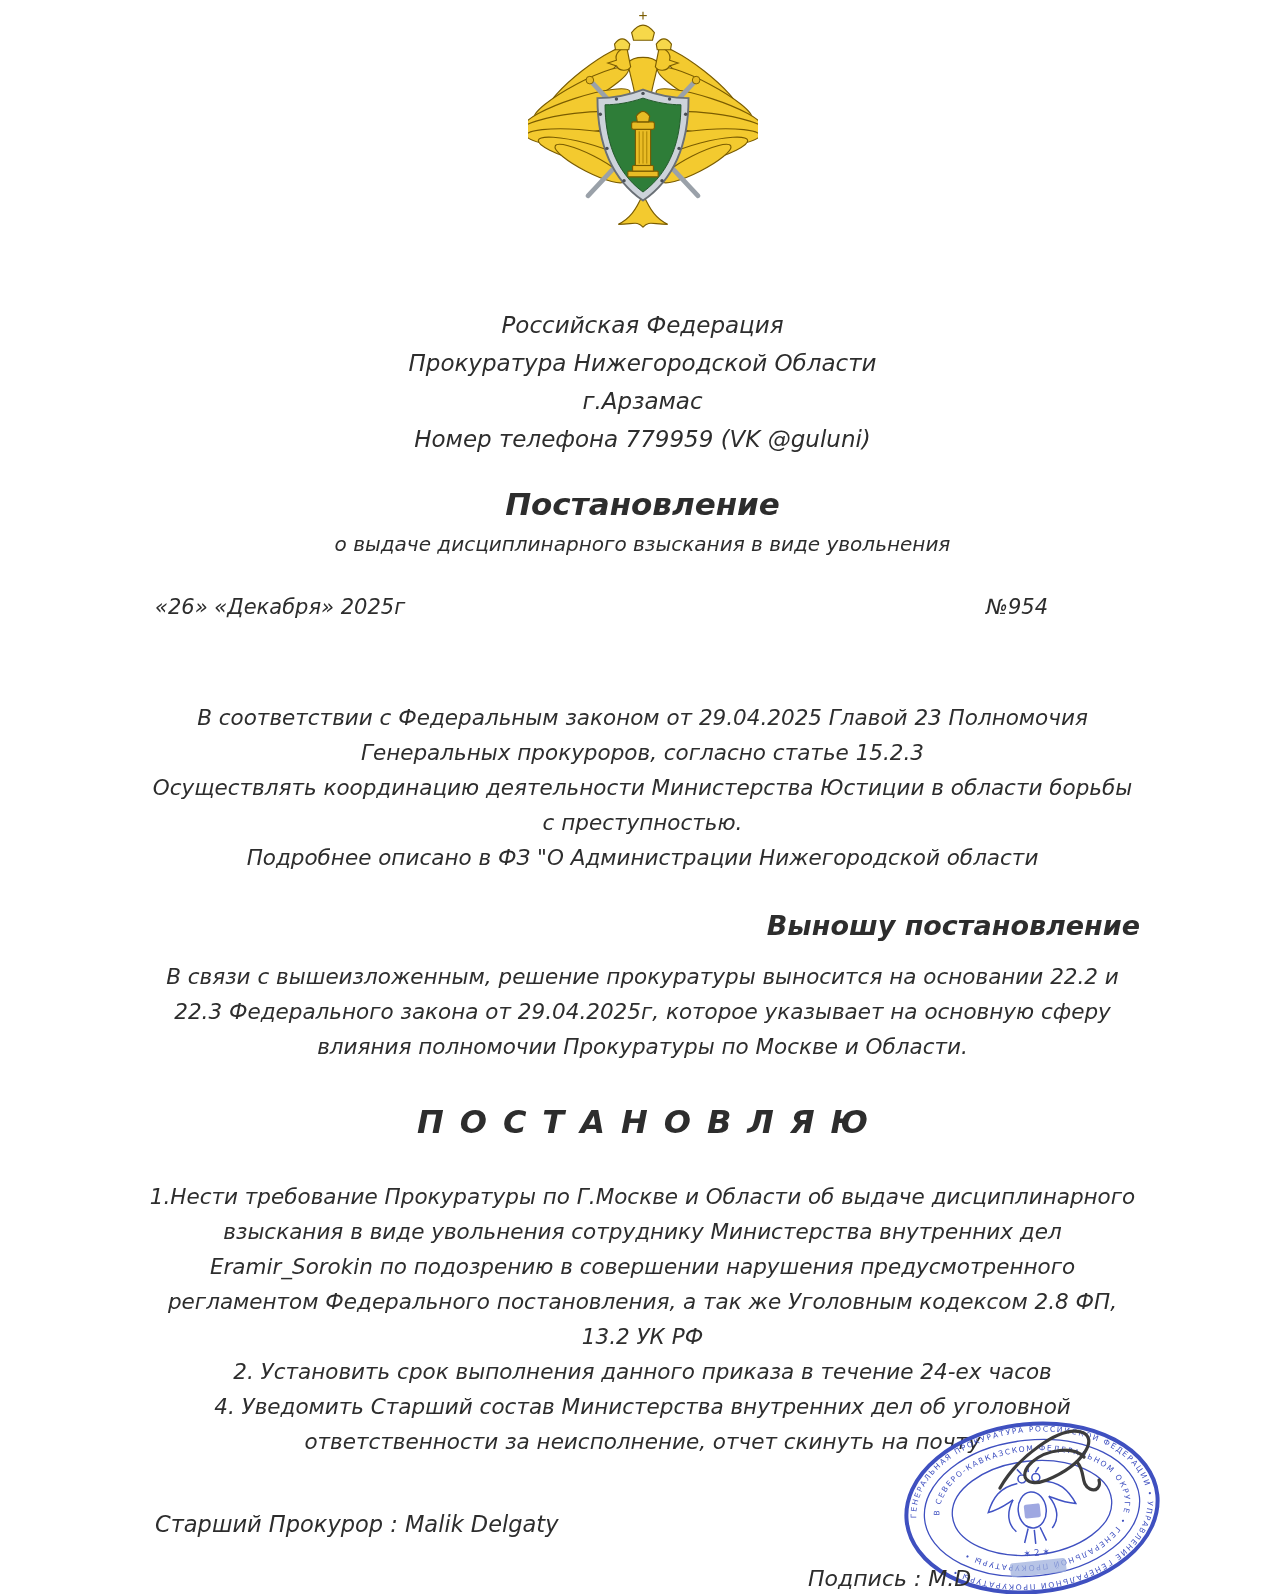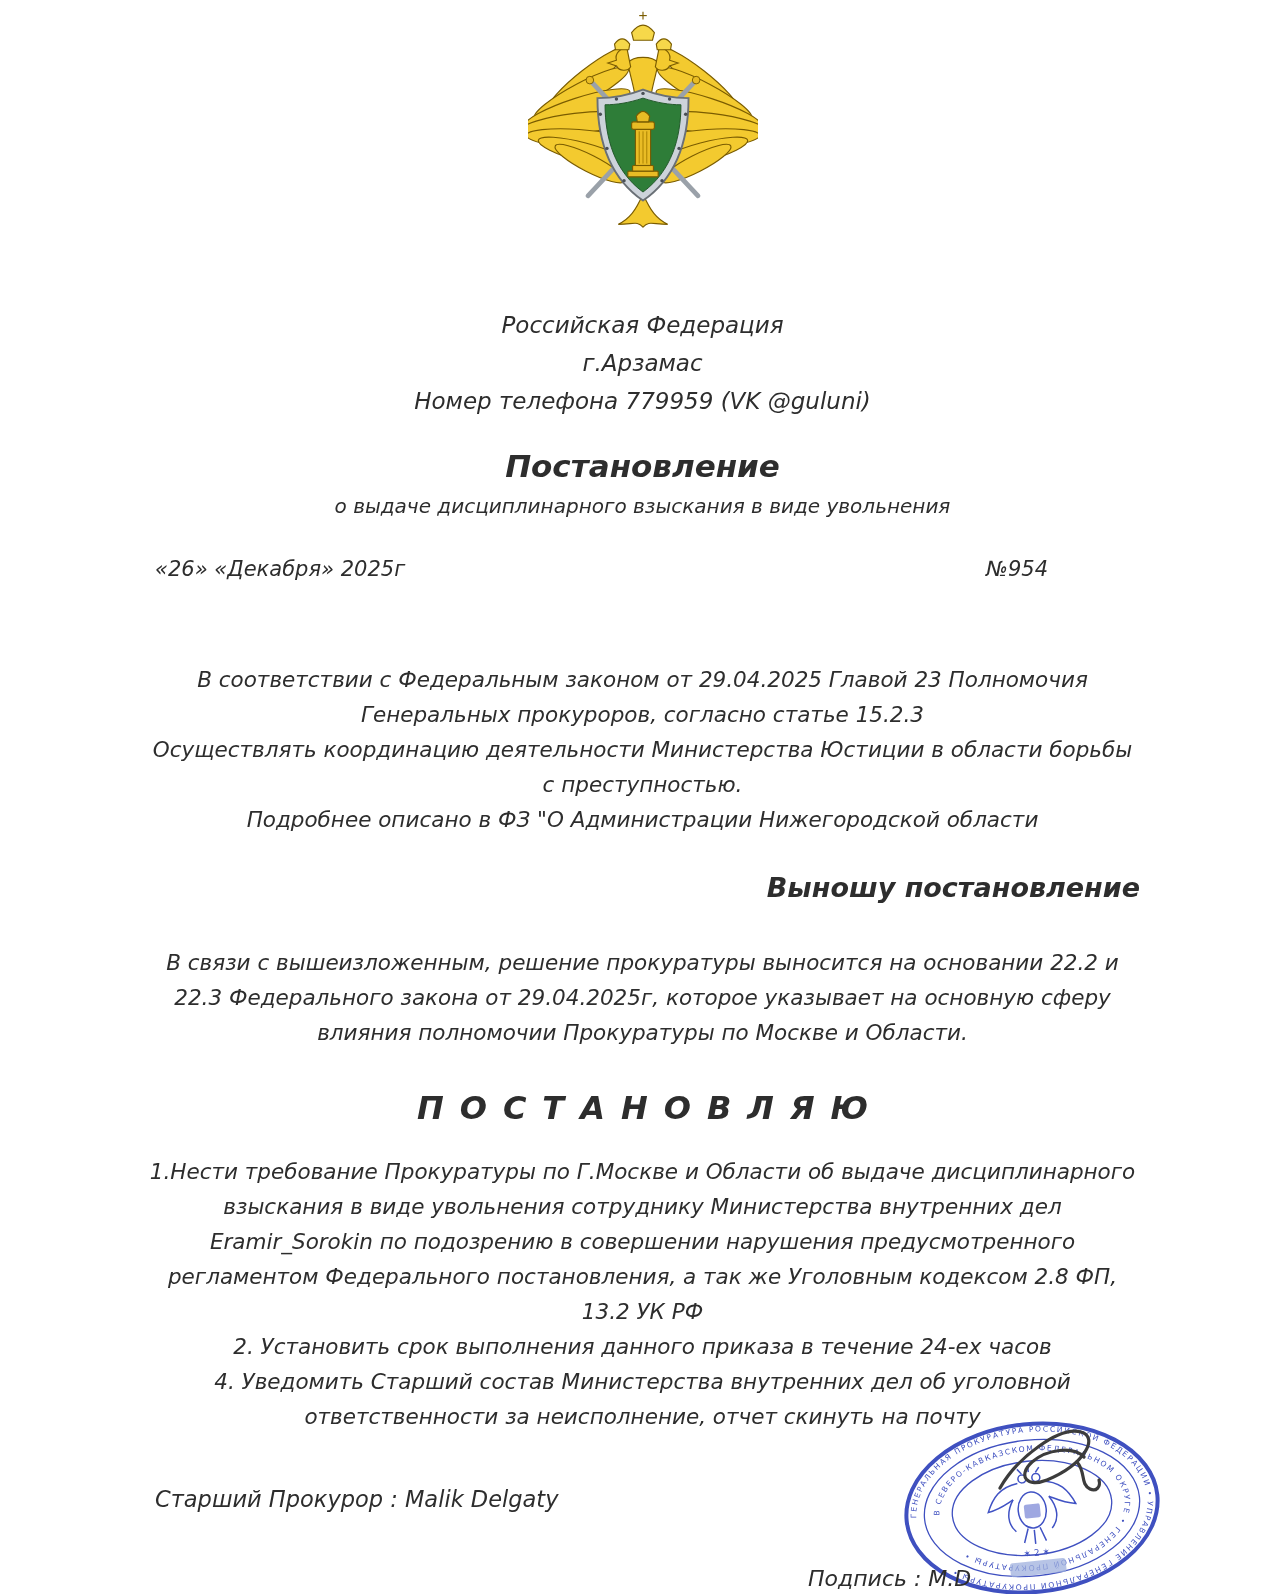--- a/index.html
+++ b/index.html
@@ -13,24 +13,24 @@
   .doc-title{margin:0;font-size:31px;font-weight:bold;line-height:36px;}
   .doc-subtitle{margin:8px 0 0 0;font-size:20px;line-height:28px;}
   .meta-row{margin-top:34px;padding:0 155px;display:flex;justify-content:space-between;
             font-size:21px;line-height:30px;}
   .meta-number{margin-right:82px;margin-left:44px;}
   .body-col{width:995px;margin:0 auto;text-align:center;}
   .body-col p{margin:0;font-size:21.5px;line-height:35px;}
   .block-1{margin-top:78px;}
   .h-sub1{margin:34px 0 0 0;text-align:right;font-size:27px;font-weight:bold;
           font-style:italic;line-height:34px;}
-  .block-2{margin-top:40px;}
+  .block-2{margin-top:16px;}
   .h-sub2{margin:42px 0 0 0;text-align:center;font-size:32px;font-weight:700;
           font-style:italic;letter-spacing:0.5em;text-indent:0.5em;line-height:32px;}
-  .block-3{margin-top:30px;}
+  .block-3{margin-top:41px;}
   .signatory{margin:50px 0 0 155px;font-size:22.5px;line-height:30px;}
   .stamp-area{position:absolute;left:902px;top:1420px;width:260px;height:176px;
               transform:rotate(-6deg);transform-origin:50% 50%;}
   .signature-overlay{position:absolute;left:985px;top:1416px;width:150px;height:95px;}
   .sig-label{position:absolute;left:796px;top:1552px;margin:12px;font-size:22px;line-height:30px;}
   .ring-text{font-size:7.6px;letter-spacing:1.6px;fill:#3f50c0;font-family:"DejaVu Sans",sans-serif;}
   .stamp-small{font-size:9px;fill:#3f50c0;font-family:"DejaVu Sans",sans-serif;}
 </style>
 </head>
 <body>
@@ -102,20 +102,21 @@
       <g stroke="#a77f00" stroke-width="1">
         <line x1="116" y1="130" x2="116" y2="164"></line>
         <line x1="120" y1="130" x2="120" y2="164"></line>
         <line x1="124" y1="130" x2="124" y2="164"></line>
       </g>
     </svg>
   </div>
 
   <div class="header-block hw">
     <p>Российская Федерация</p>
+    <p>Прокуратура Нижегородской Области</p>
     <p>г.Арзамас</p>
     <p>Номер телефона 779959 (VK @guluni)</p>
   </div>
 
   <div class="title-block hw">
     <h1 class="doc-title">Постановление</h1>
     <p class="doc-subtitle">о выдаче дисциплинарного взыскания в виде увольнения</p>
   </div>
 
   <div class="meta-row hw">

